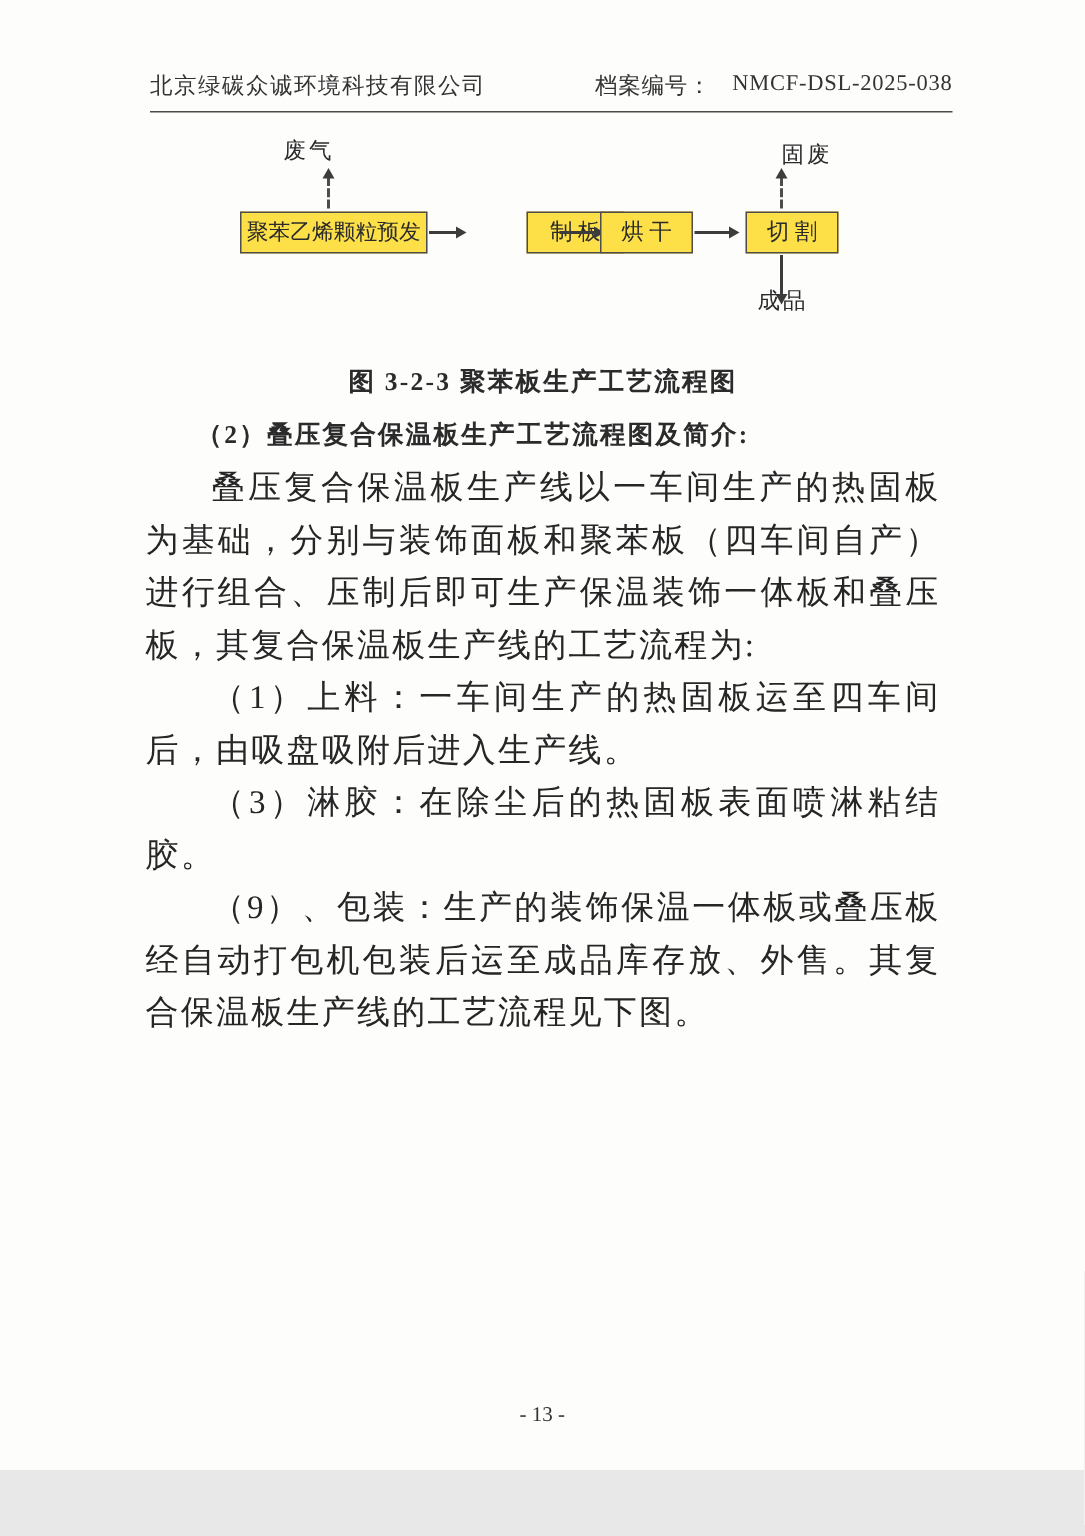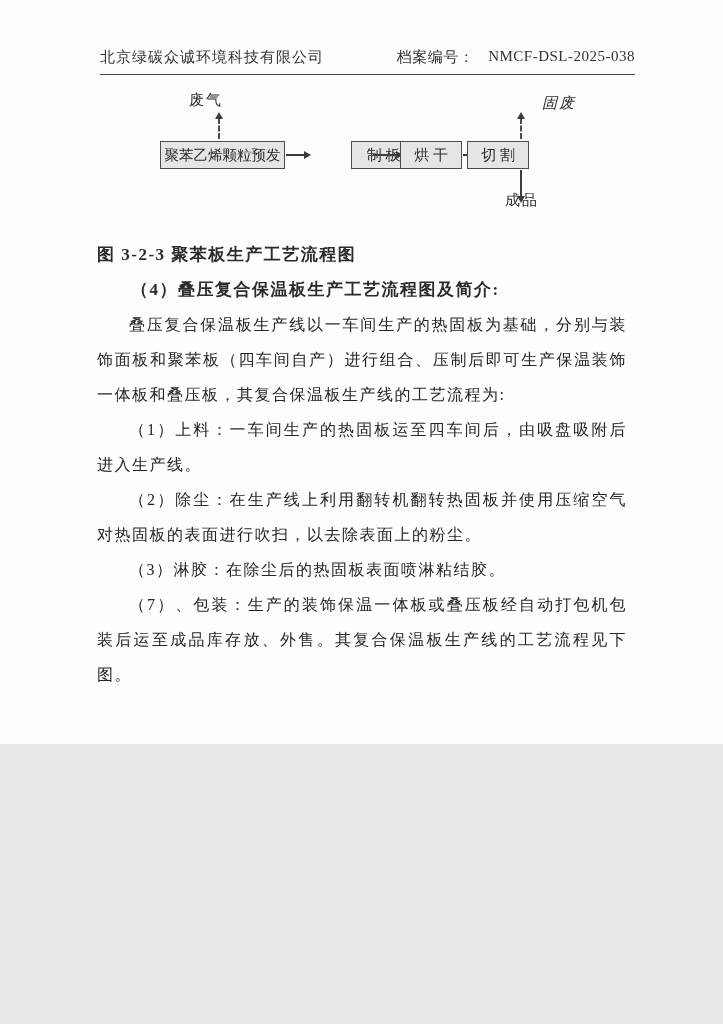--- a/index.html
+++ b/index.html
@@ -2,21 +2,21 @@
 <html><head>
 <meta charset="utf-8">
 <style>
   * { margin: 0; padding: 0; box-sizing: border-box; }
   html, body { background: #e8e8e8; }
   body { font-family: "Liberation Serif", "DejaVu Serif", serif; }
 
   .page {
     position: relative;
     width: 723px;
-    height: 744px;
+    height: 980px;
     margin: 0 auto;
     background: #fdfdfc;
     color: #2b2b2b;
     overflow: hidden;
   }
 
   
   .header {
     margin: 48px 88px 0 100px;
     display: flex;
@@ -34,21 +34,21 @@
   .flowchart {
     position: relative;
     margin: 16px 96px 0 97px;
     height: 140px;
   }
   .fc-box {
     position: absolute;
     top: 50px;
     height: 28px;
     border: 1px solid #4d4d4d;
-    background: #e5e5e5;
+    background: #fde047;
     font-size: 15px;
     line-height: 26px;
     text-align: center;
     color: #2b2b2b;
     white-space: nowrap;
   }
   .fc-label {
     position: absolute;
     font-size: 15px;
     letter-spacing: 2px;
@@ -76,36 +76,37 @@
     position: absolute; bottom: -6px; left: -3px;
     width: 0; height: 0;
     border-top: 7px solid #3c3c3c;
     border-left: 4px solid transparent;
     border-right: 4px solid transparent;
   }
 
   
   .caption {
     margin: 6px 96px 0 97px;
+    text-align: center;
     font-weight: bold;
     font-size: 17px;
     line-height: 35px;
     letter-spacing: 1.5px;
   }
   .heading {
     margin: 0 96px 0 97px;
     font-weight: bold;
     font-size: 17px;
     line-height: 35px;
     letter-spacing: 1.5px;
     text-indent: 2em;
   }
   .body-text { margin: 0 96px 0 97px; }
   .body-text p {
-    font-size: 16px;
+    font-size: 22px;
     line-height: 35px;
     letter-spacing: 1.5px;
     text-indent: 2em;
     text-align: justify;
     color: #262626;
   }
 
   
   .footer {
     position: absolute;
@@ -148,40 +149,39 @@
     <div class="h-arrow" style="left:276px; top:63px; width:24px;">
         <i></i>
       </div>
 
     <div class="fc-box" style="left:303px; width:62px;">烘 干</div>
 
     <div class="h-arrow" style="left:366px; top:63px; width:24px;">
         <i></i>
       </div>
 
-    <div class="fc-box" style="left:370px; width:62px;">切 割</div>
+    <div class="fc-box" style="left:400px; width:62px;">切 割</div>
 
-    <span class="fc-label" style="left:445px; top:3px;font-style:italic;">固废</span>
+    <span class="fc-label" style="left:424px; top:3px;">固废</span>
     <div class="v-dashed" style="left:423px; top:27px; height:21px;">
         <i></i>
       </div>
 
     <div class="v-solid" style="left:423px; top:79px; height:27px;">
         <i></i>
       </div>
     <span class="fc-label" style="left:408px; top:100px;">成品</span>
   </div>
 
   <div class="caption">图 3-2-3 聚苯板生产工艺流程图</div>
 
-  <div class="heading">（4）叠压复合保温板生产工艺流程图及简介:</div>
+  <div class="heading">（2）叠压复合保温板生产工艺流程图及简介:</div>
 
   <div class="body-text">
     <p>叠压复合保温板生产线以一车间生产的热固板为基础，分别与装饰面板和聚苯板（四车间自产）进行组合、压制后即可生产保温装饰一体板和叠压板，其复合保温板生产线的工艺流程为:</p>
     <p>（1）上料：一车间生产的热固板运至四车间后，由吸盘吸附后进入生产线。</p>
-    <p>（2）除尘：在生产线上利用翻转机翻转热固板并使用压缩空气对热固板的表面进行吹扫，以去除表面上的粉尘。</p>
     <p>（3）淋胶：在除尘后的热固板表面喷淋粘结胶。</p>
-    <p>（7）、包装：生产的装饰保温一体板或叠压板经自动打包机包装后运至成品库存放、外售。其复合保温板生产线的工艺流程见下图。</p>
+    <p>（9）、包装：生产的装饰保温一体板或叠压板经自动打包机包装后运至成品库存放、外售。其复合保温板生产线的工艺流程见下图。</p>
   </div>
 
   <div class="footer">- 13 -</div>
 
 </div>
 
 </body></html>

